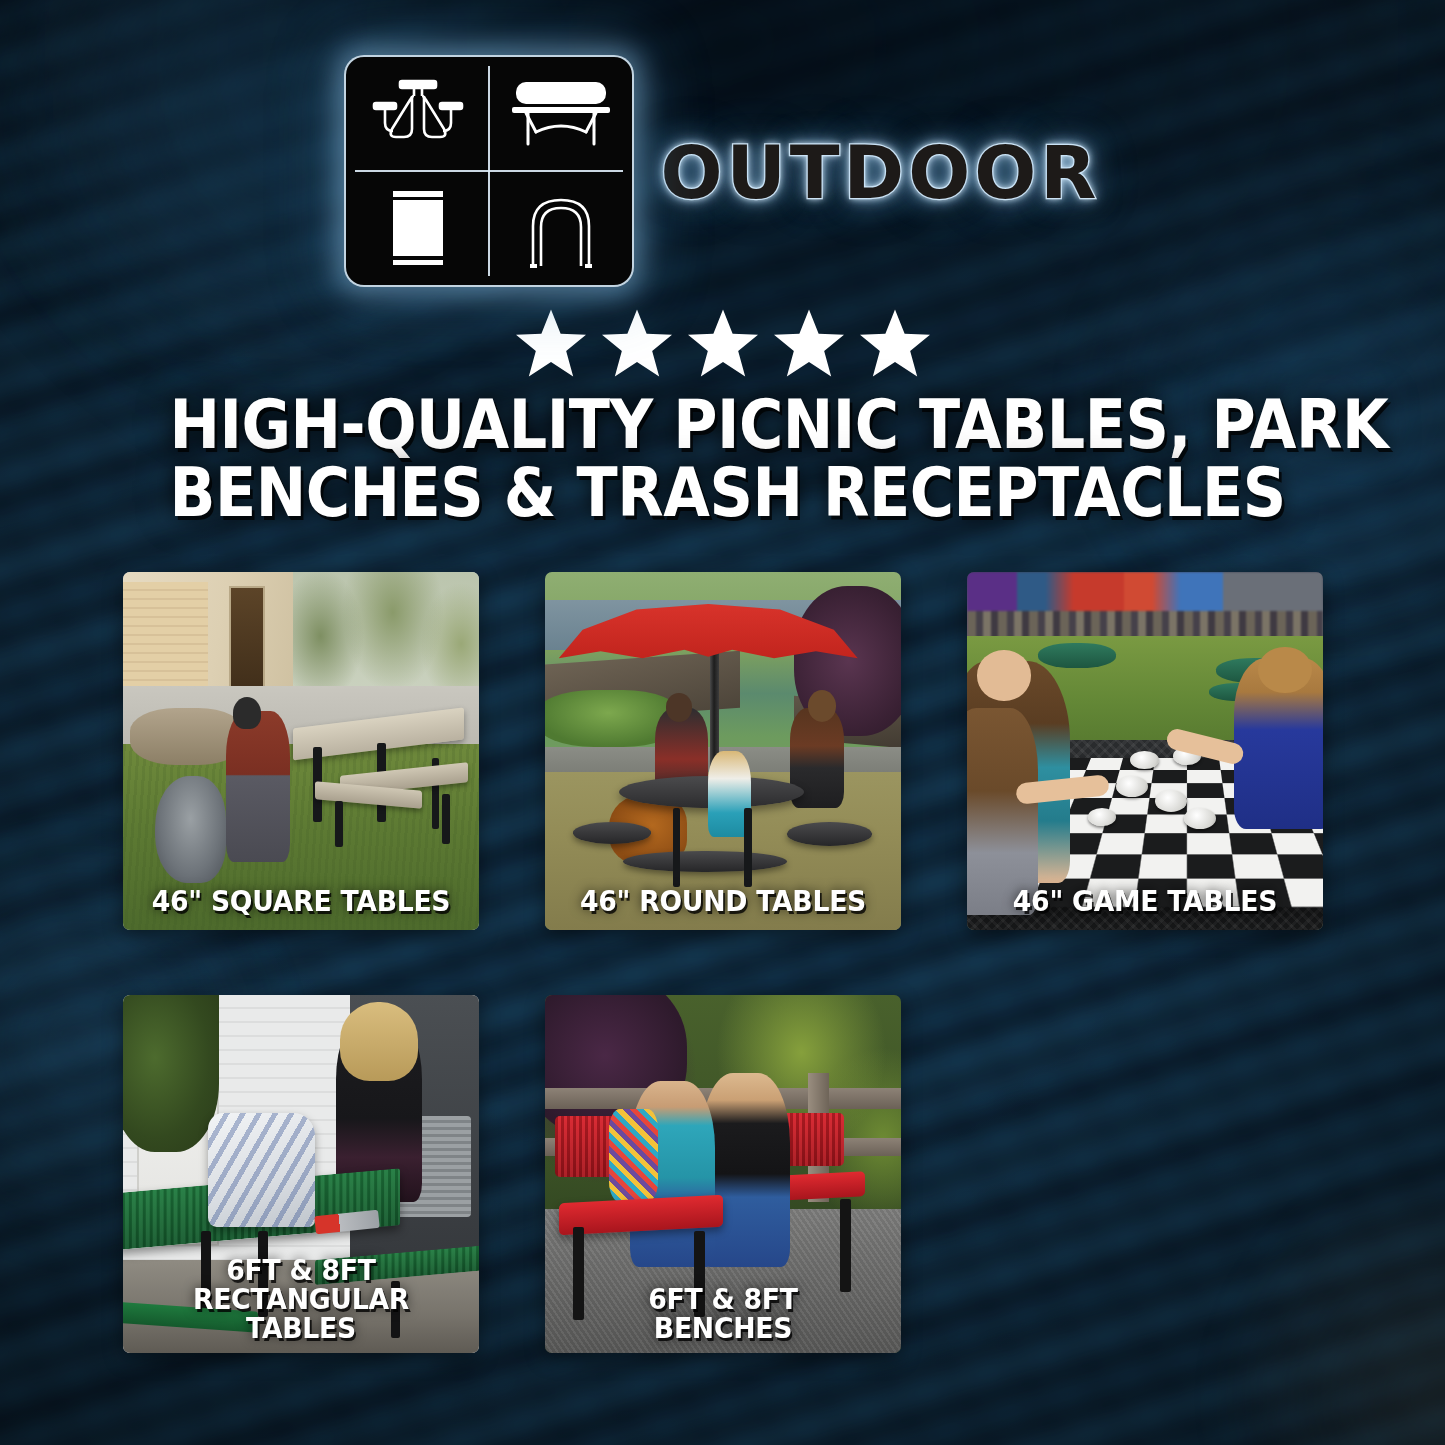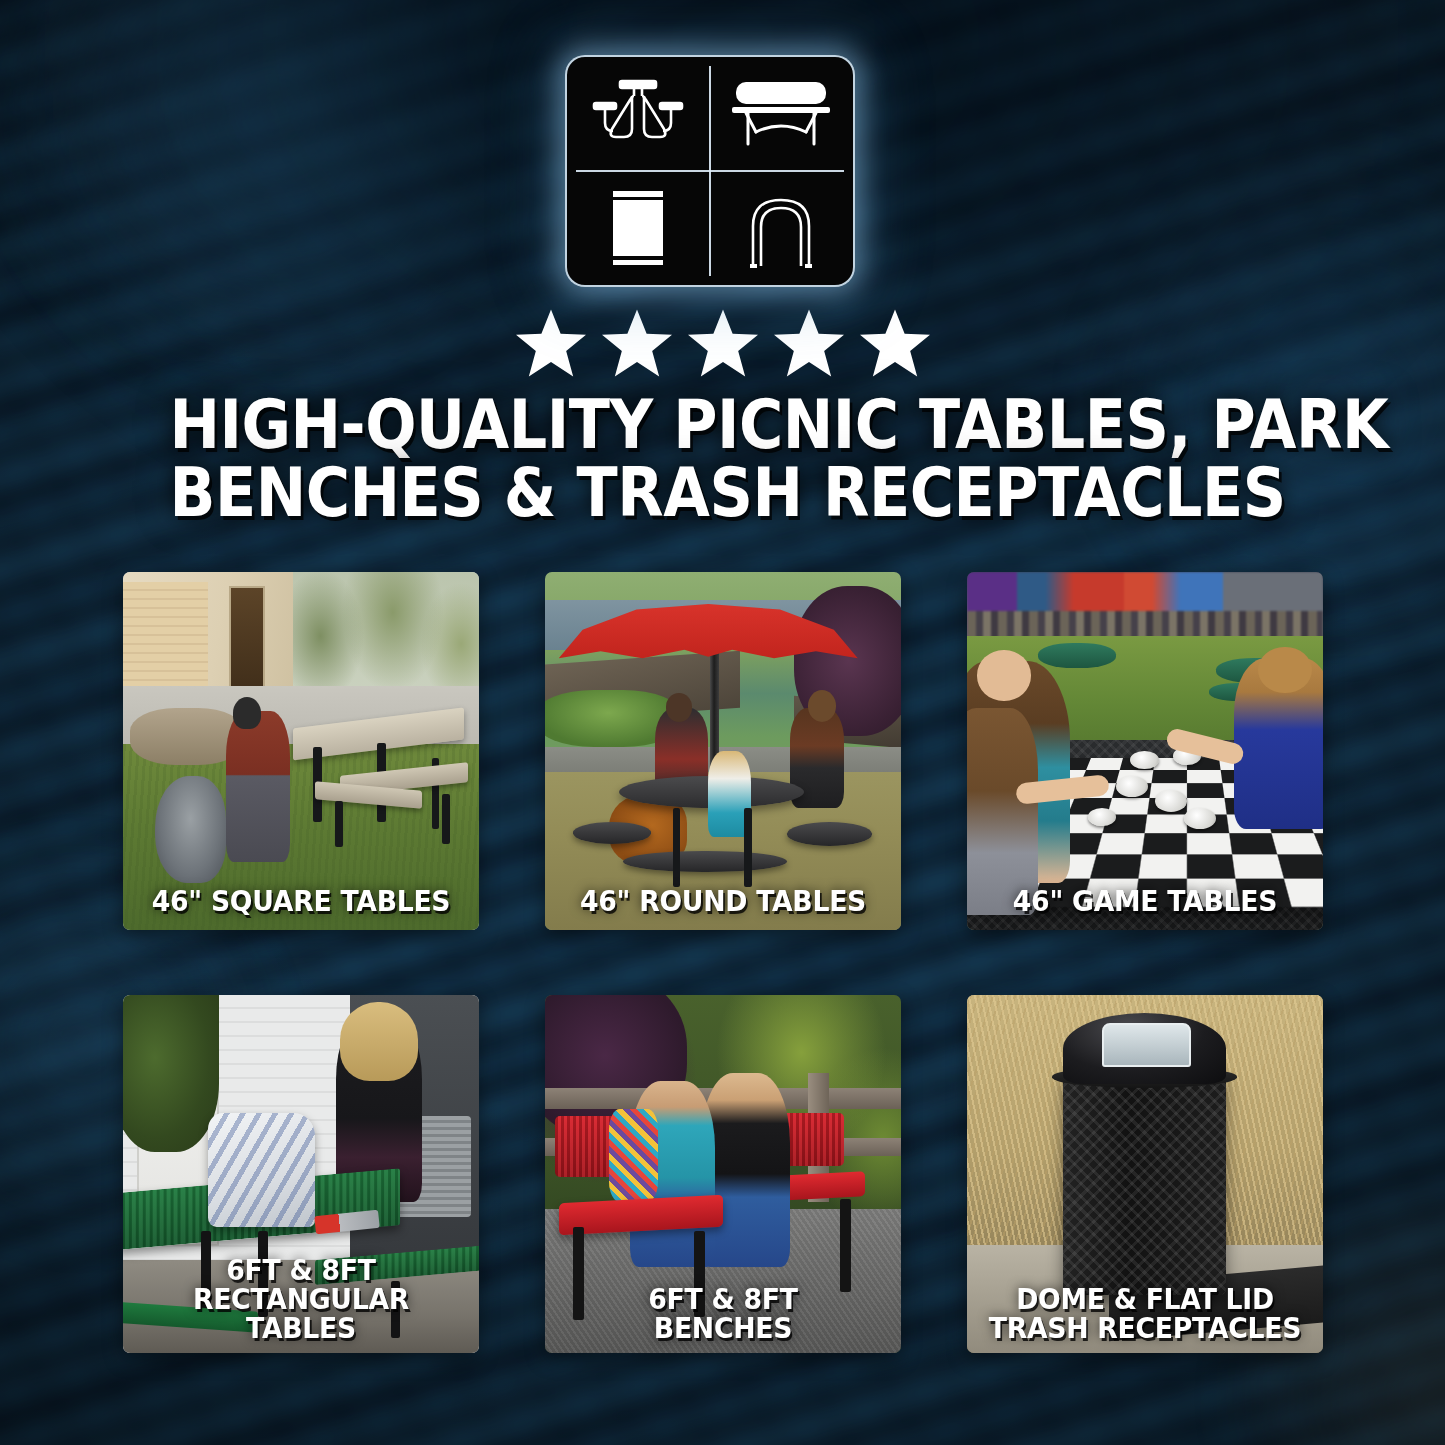--- a/index.html
+++ b/index.html
@@ -476,20 +476,21 @@
               <path d="M14 80 V40 q0 -26 28 -26 q28 0 28 26 V80"></path>
               <path d="M22 80 V41 q0 -19 20 -19 q20 0 20 19 V80"></path>
             </g>
             <rect x="11" y="78" width="7" height="4" fill="#fff"></rect>
             <rect x="66" y="78" width="7" height="4" fill="#fff"></rect>
           </svg>
         </div>
       </div>
 
       <div class="wordmark">
+        <div class="wm-line wm2">OUTDOOR</div>
       </div>
     </div>
 
     <div class="stars">
       <svg class="star" viewBox="0 0 24 23">
           <polygon fill="#fff" points="12,0 15.3,8.3 24,8.7 17.2,14.2 19.6,23 12,18 4.4,23 6.8,14.2 0,8.7 8.7,8.3"></polygon>
         </svg>
       <svg class="star" viewBox="0 0 24 23">
           <polygon fill="#fff" points="12,0 15.3,8.3 24,8.7 17.2,14.2 19.6,23 12,18 4.4,23 6.8,14.2 0,8.7 8.7,8.3"></polygon>
         </svg>
@@ -642,32 +643,16 @@
           <div class="t5-leg" style="left:8%;top:65%;width:3%;height:26%;"></div>
           <div class="t5-leg" style="left:42%;top:66%;width:3%;height:24%;"></div>
           <div class="t5-leg" style="right:14%;top:57%;width:3%;height:26%;"></div>
         </div>
         <div class="cap two">
           <span>6FT &amp; 8FT</span>
           <span>BENCHES</span>
         </div>
       </div>
 
-      <div class="tile">
-        <div class="photo">
-          <div class="t6-sky"></div>
-          <div class="t6-grass"></div>
-          <div class="t6-path"></div>
-          <div class="t6-pad"></div>
-          <div class="t6-can"></div>
-          <div class="t6-rim"></div>
-          <div class="t6-dome"></div>
-          <div class="t6-slot"></div>
-        </div>
-        <div class="cap two">
-          <span>DOME &amp; FLAT LID</span>
-          <span>TRASH RECEPTACLES</span>
-        </div>
-      </div>
 
     </div>
   </div>
 </div>
 
 </body></html>

